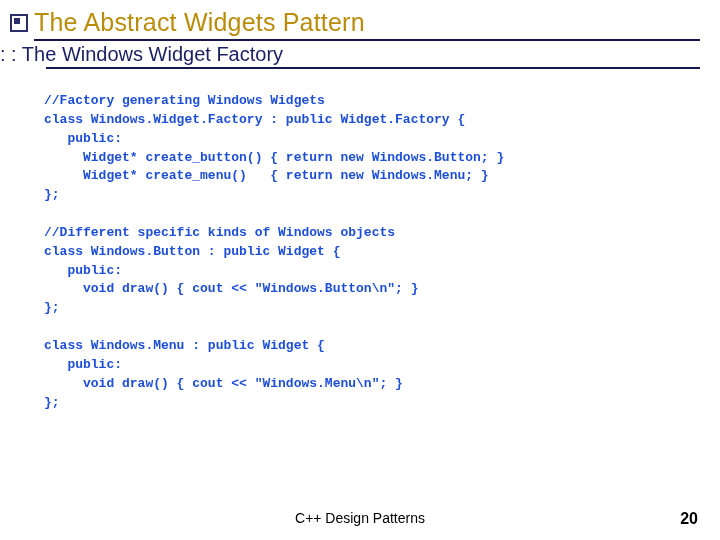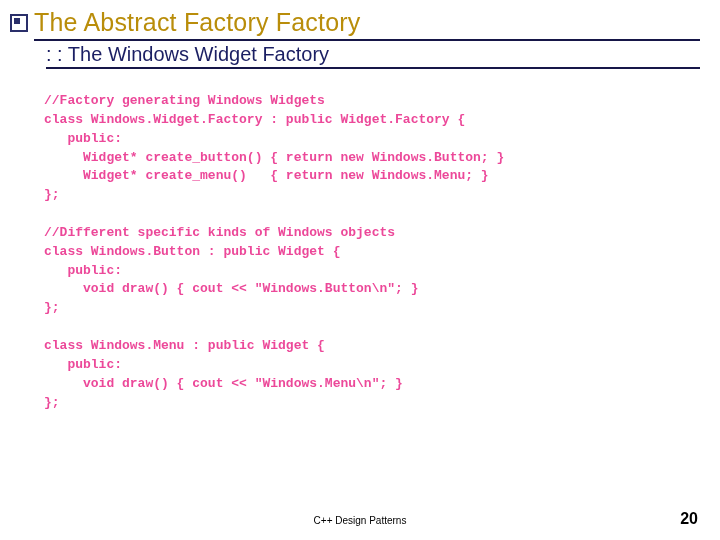--- a/index.html
+++ b/index.html
@@ -52,60 +52,59 @@
     margin-top: 6px;
   }
   .subtitle-line {
     position: absolute;
     left: 46px;
     right: 20px;
     bottom: -3px;
     border-bottom: 2px solid #161648;
   }
   .subtitle {
-    margin-left: 46px;
     font-size: 20px;
     font-weight: 400;
     color: #1b1f63;
   }
   .content {
     margin: 26px 40px 0 44px;
     font-family: "Courier New", monospace;
     font-size: 13px;
     font-weight: bold;
     line-height: 1.45;
     white-space: pre;
-    color: #ec4899;
+    color: #1d4ed8;
   }
   .footer-left {
     position: absolute;
     bottom: 14px;
     left: 0;
     width: 100%;
     text-align: center;
     font-family: Arial, sans-serif;
-    font-size: 10px;
+    font-size: 14px;
     font-weight: 400;
   }
   .footer-right {
     position: absolute;
     bottom: 12px;
     right: 22px;
     font-family: Arial, sans-serif;
     font-size: 16px;
     font-weight: bold;
   }
 </style>
 </head>
 <body>
 
 <div class="title-row">
   <div class="bullet-box"></div>
   <div class="bullet-dot"></div>
-  <div class="title">The Abstract Factory Factory</div>
+  <div class="title">The Abstract Widgets Pattern</div>
   <div class="title-line"></div>
 </div>
 
 <div class="subtitle-row">
   <div class="subtitle">: : The Windows Widget Factory</div>
   <div class="subtitle-line"></div>
 </div>
 
 <div class="content">//Factory generating Windows Widgets
 class Windows.Widget.Factory : public Widget.Factory {

